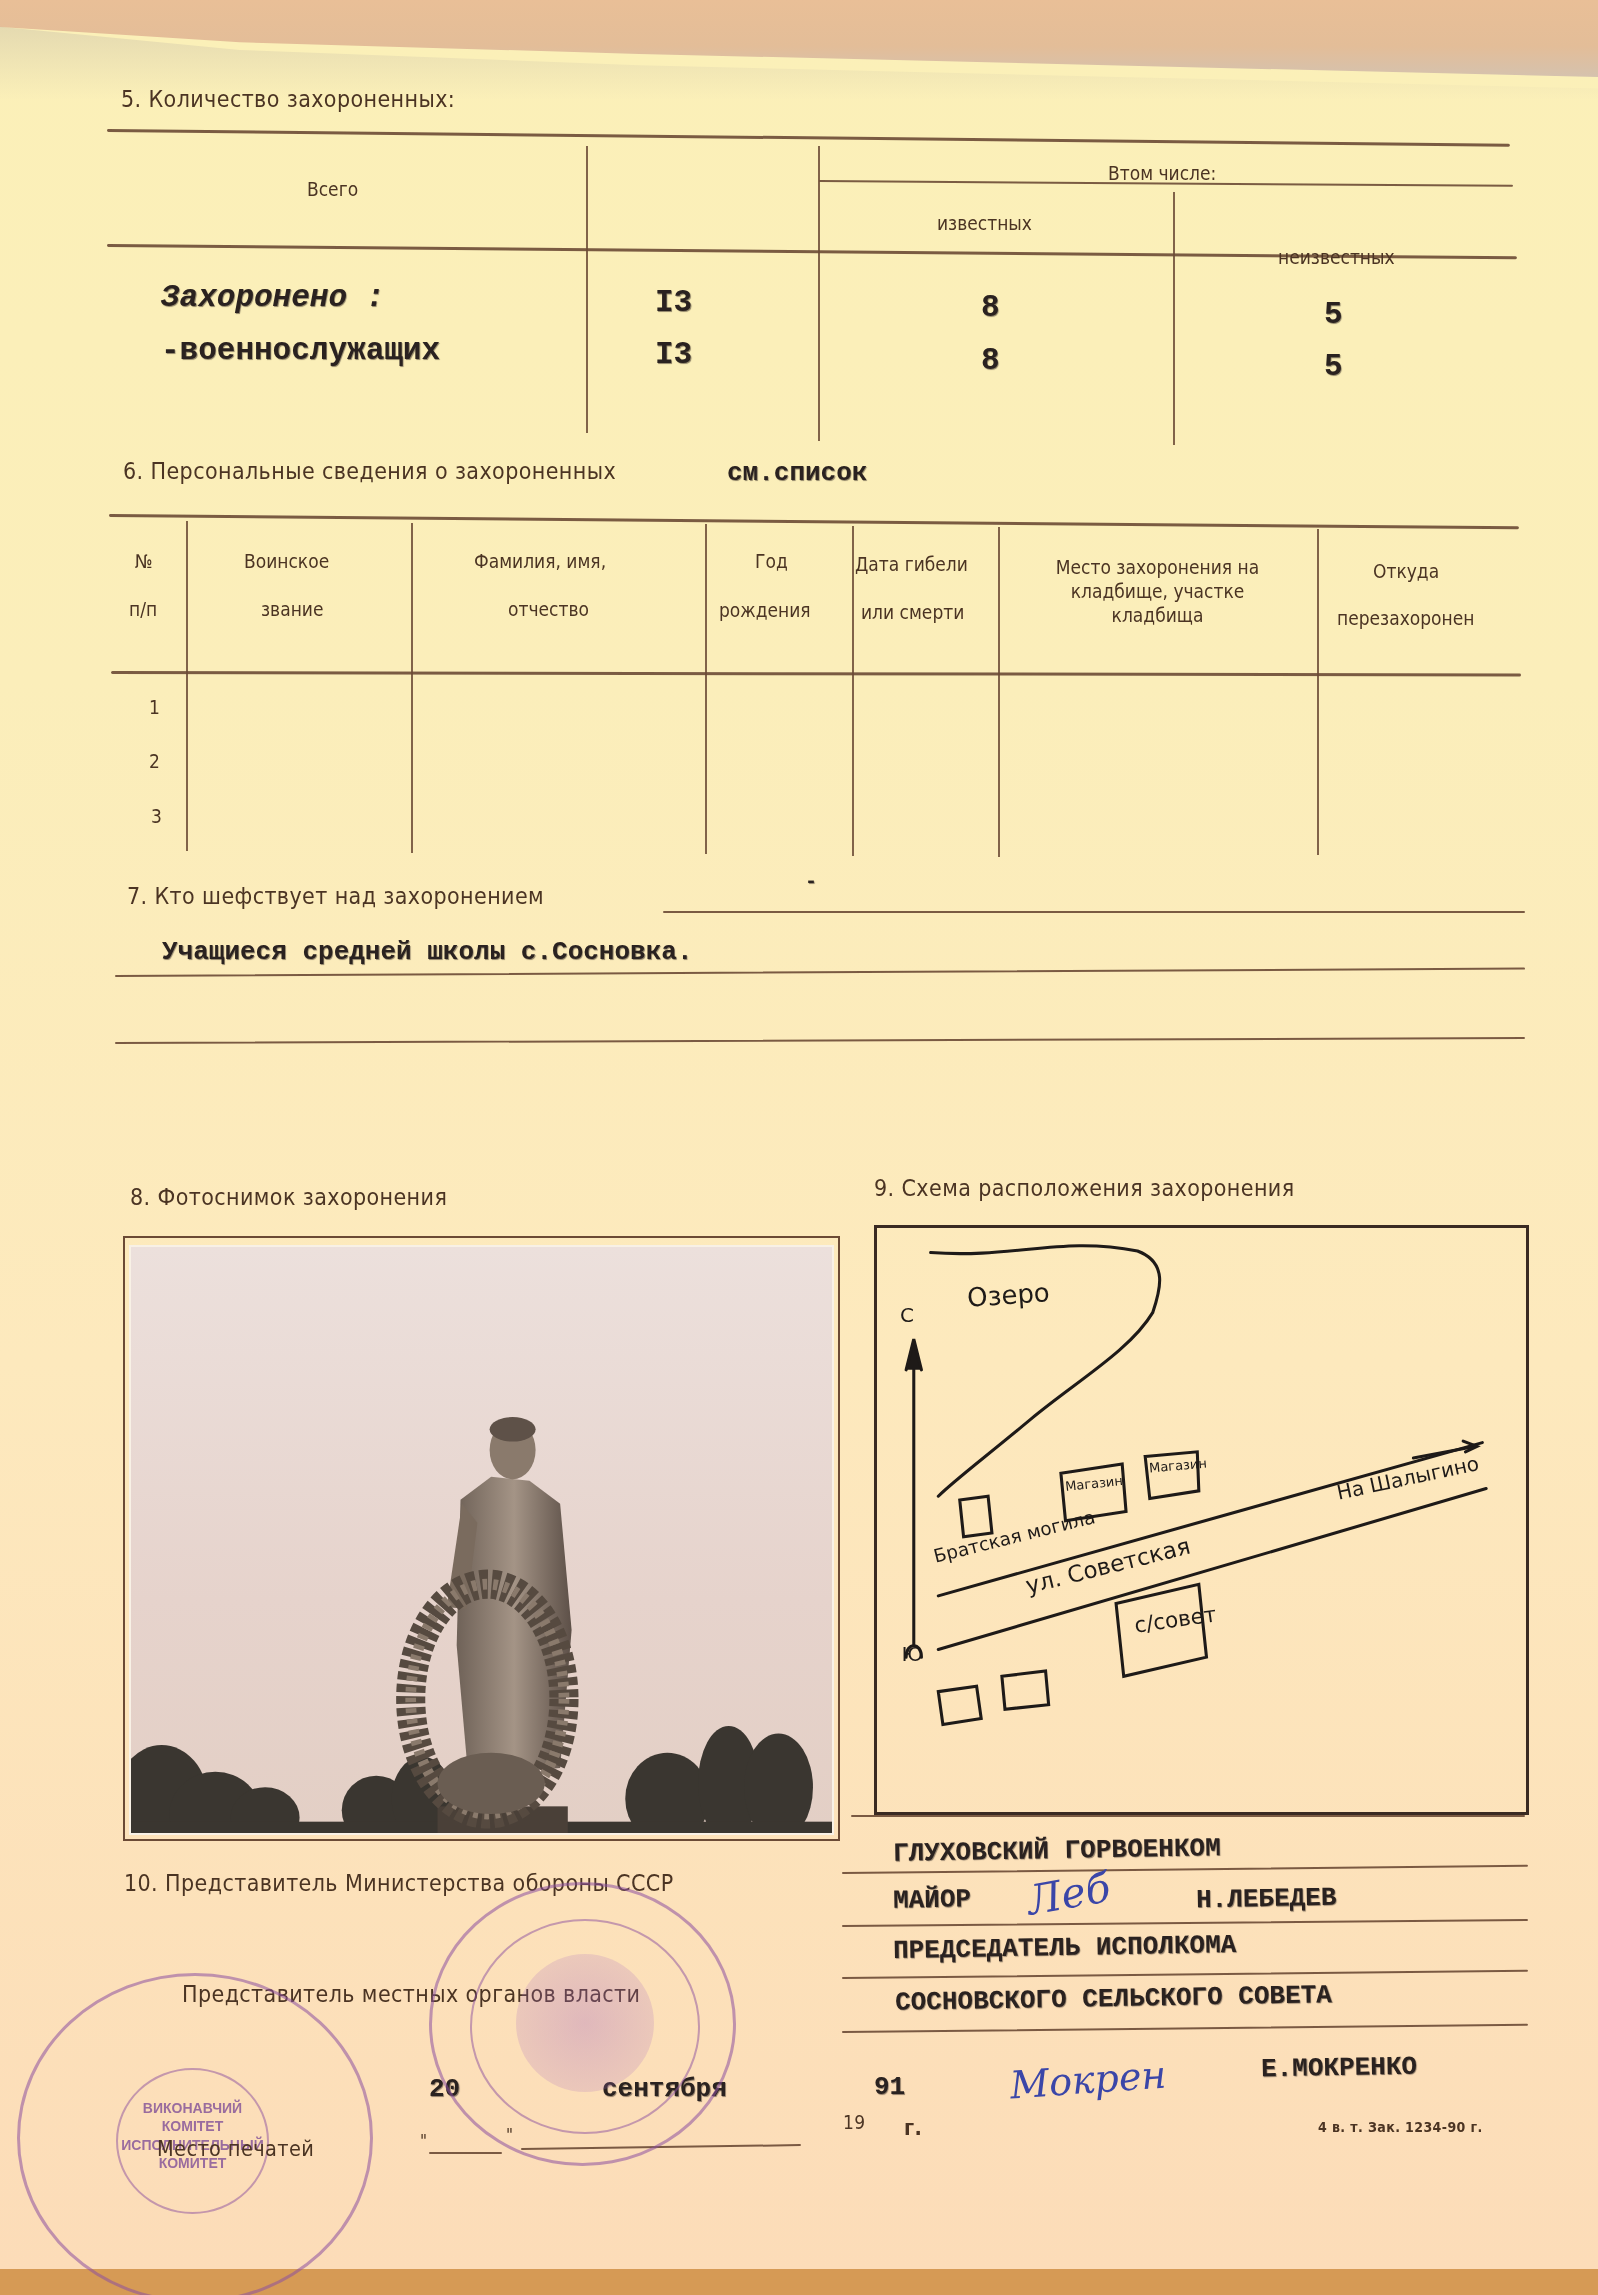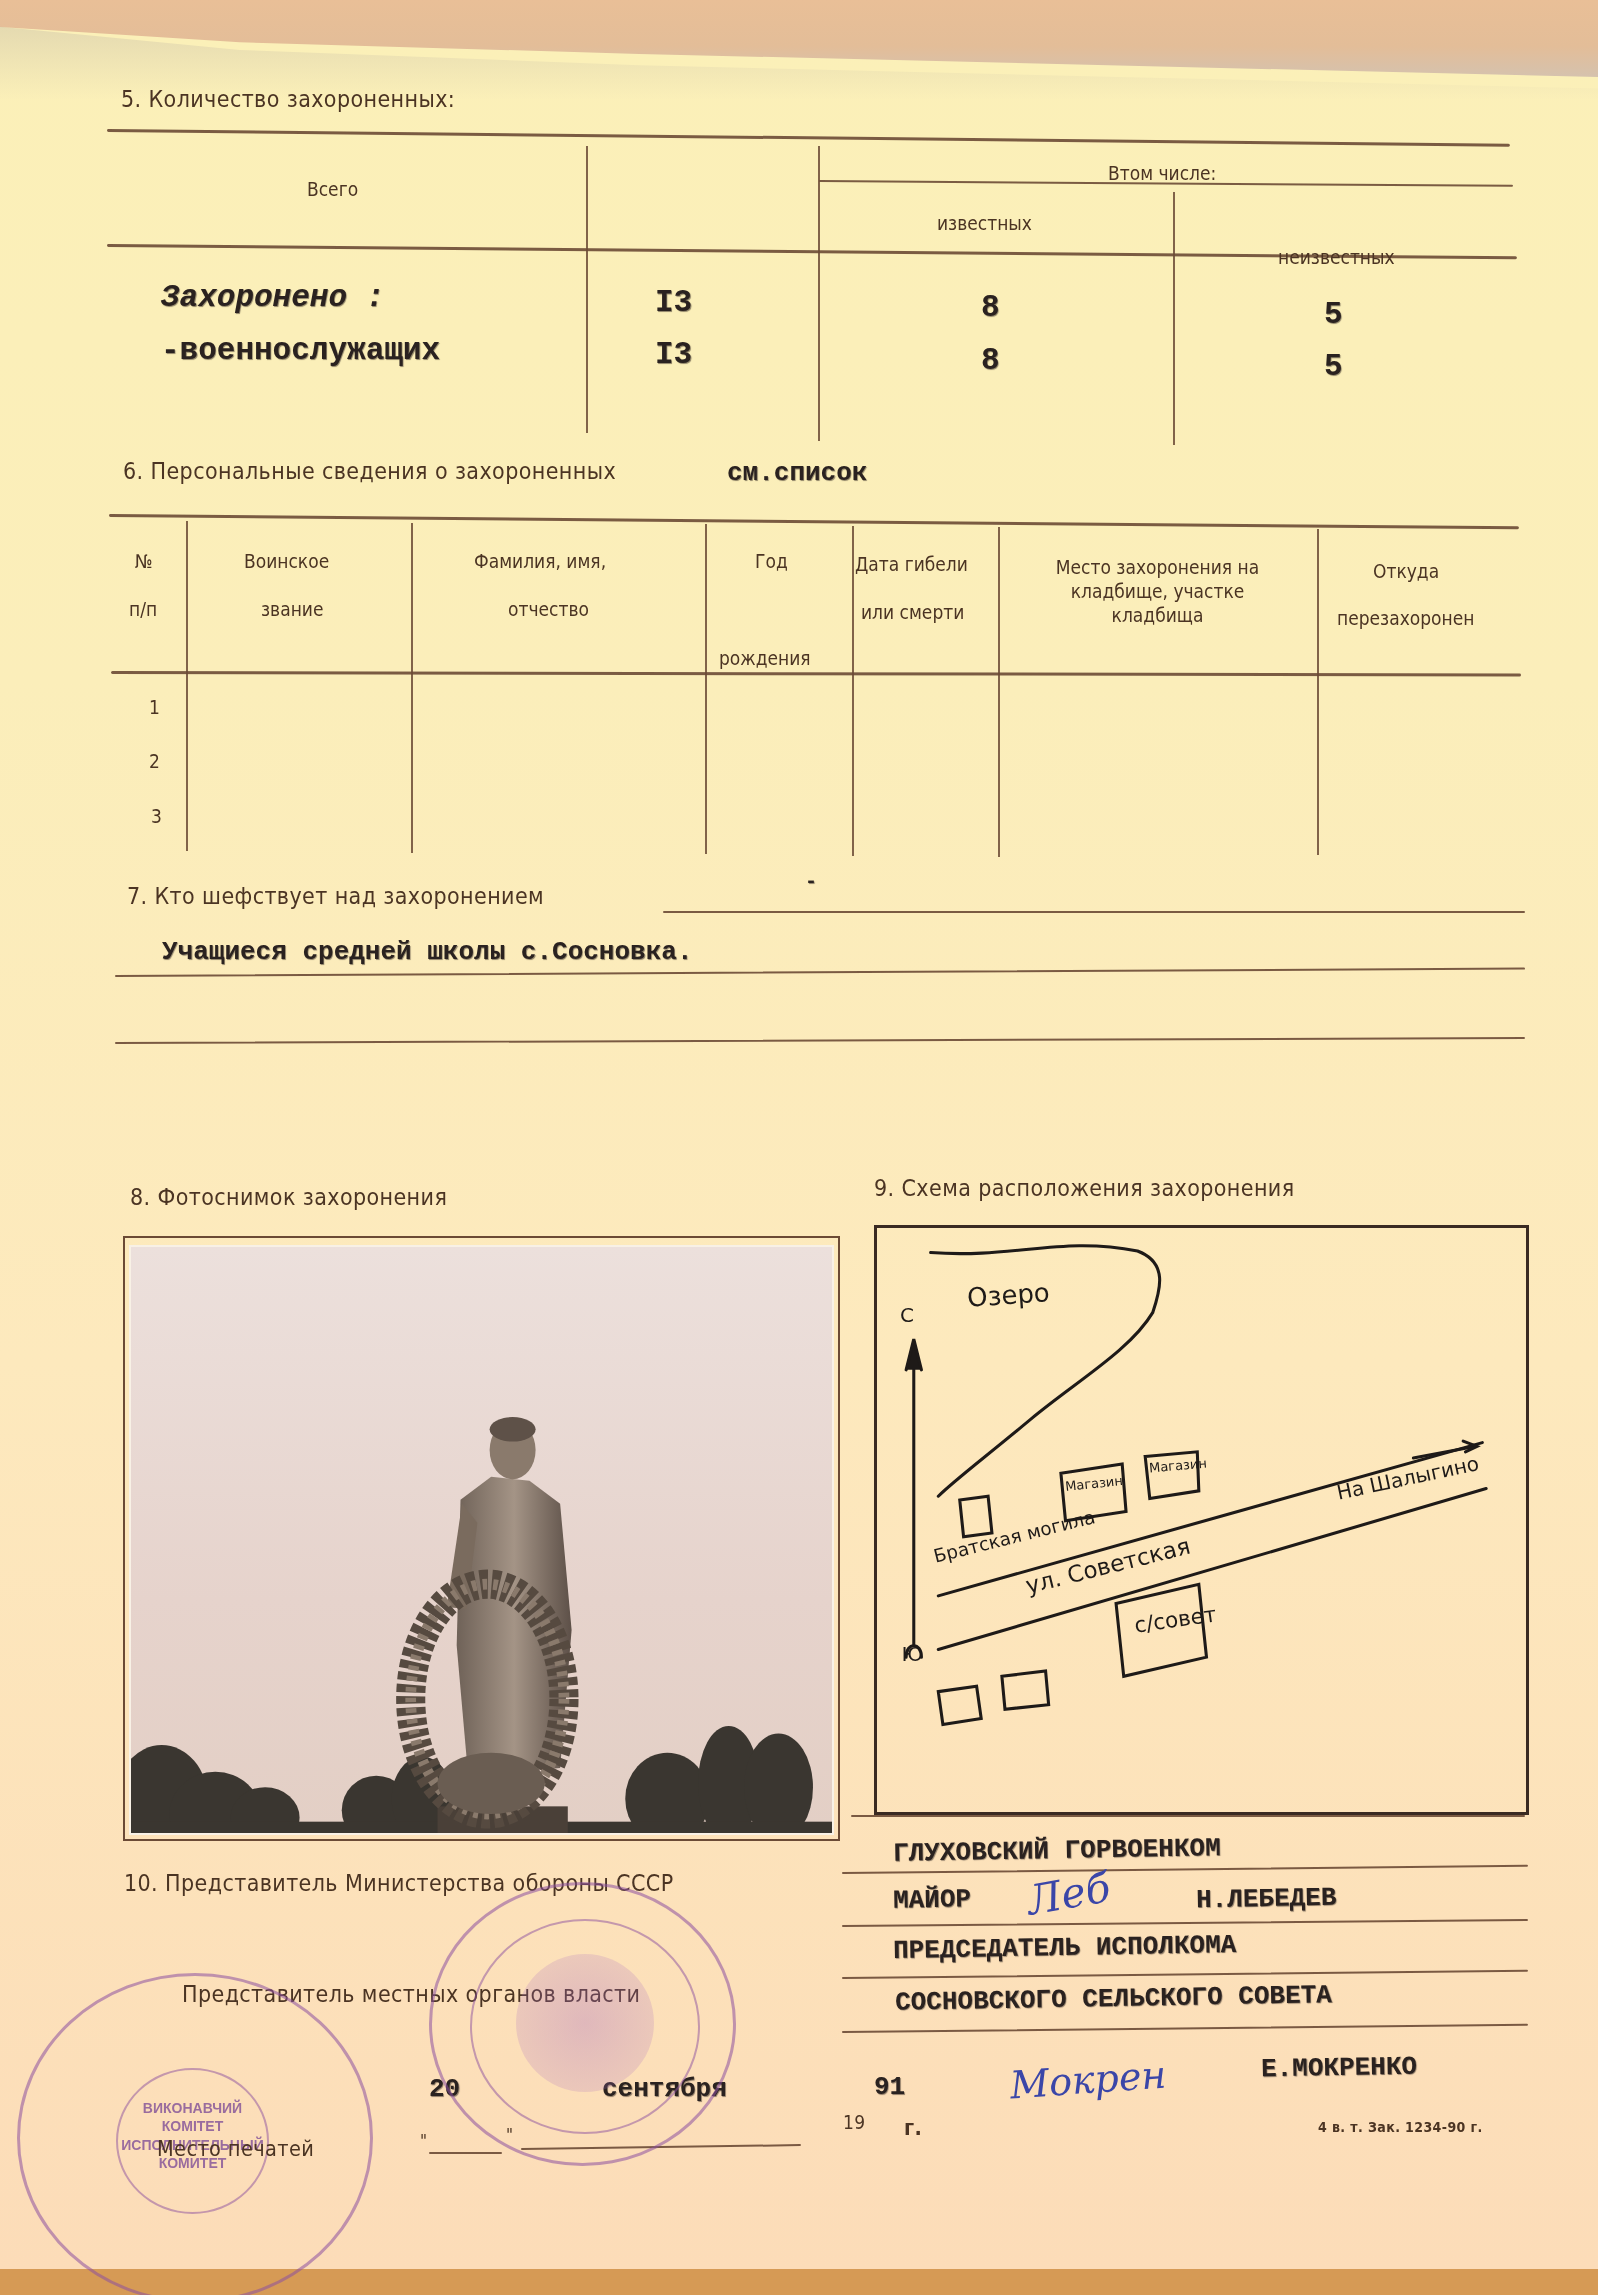--- a/index.html
+++ b/index.html
@@ -94,21 +94,21 @@
 <div class="vline" style="left:998px;top:527px;height:330px;"></div>
 <div class="vline" style="left:1317px;top:529px;height:326px;"></div>
 
 <div class="small" style="left:135px;top:550px;">№</div>
 <div class="small" style="left:129px;top:598px;">п/п</div>
 <div class="small" style="left:244px;top:550px;">Воинское</div>
 <div class="small" style="left:261px;top:598px;">звание</div>
 <div class="small" style="left:474px;top:550px;">Фамилия, имя,</div>
 <div class="small" style="left:508px;top:598px;">отчество</div>
 <div class="small" style="left:755px;top:550px;">Год</div>
-<div class="small" style="left:719px;top:599px;margin-top:48px;">рождения</div>
+<div class="small" style="left:719px;top:599px;">рождения</div>
 <div class="small" style="left:855px;top:553px;">Дата гибели</div>
 <div class="small" style="left:861px;top:601px;">или смерти</div>
 <div class="small" style="left:1027px;top:556px;width:261px;white-space:normal;">Место захоронения на кладбище, участке кладбища</div>
 <div class="small" style="left:1373px;top:560px;text-align:right;">Откуда</div>
 <div class="small" style="left:1337px;top:607px;">перезахоронен</div>
 
 <div class="small" style="left:149px;top:696px;">1</div>
 <div class="small" style="left:149px;top:750px;">2</div>
 <div class="small" style="left:151px;top:805px;">3</div>
 

